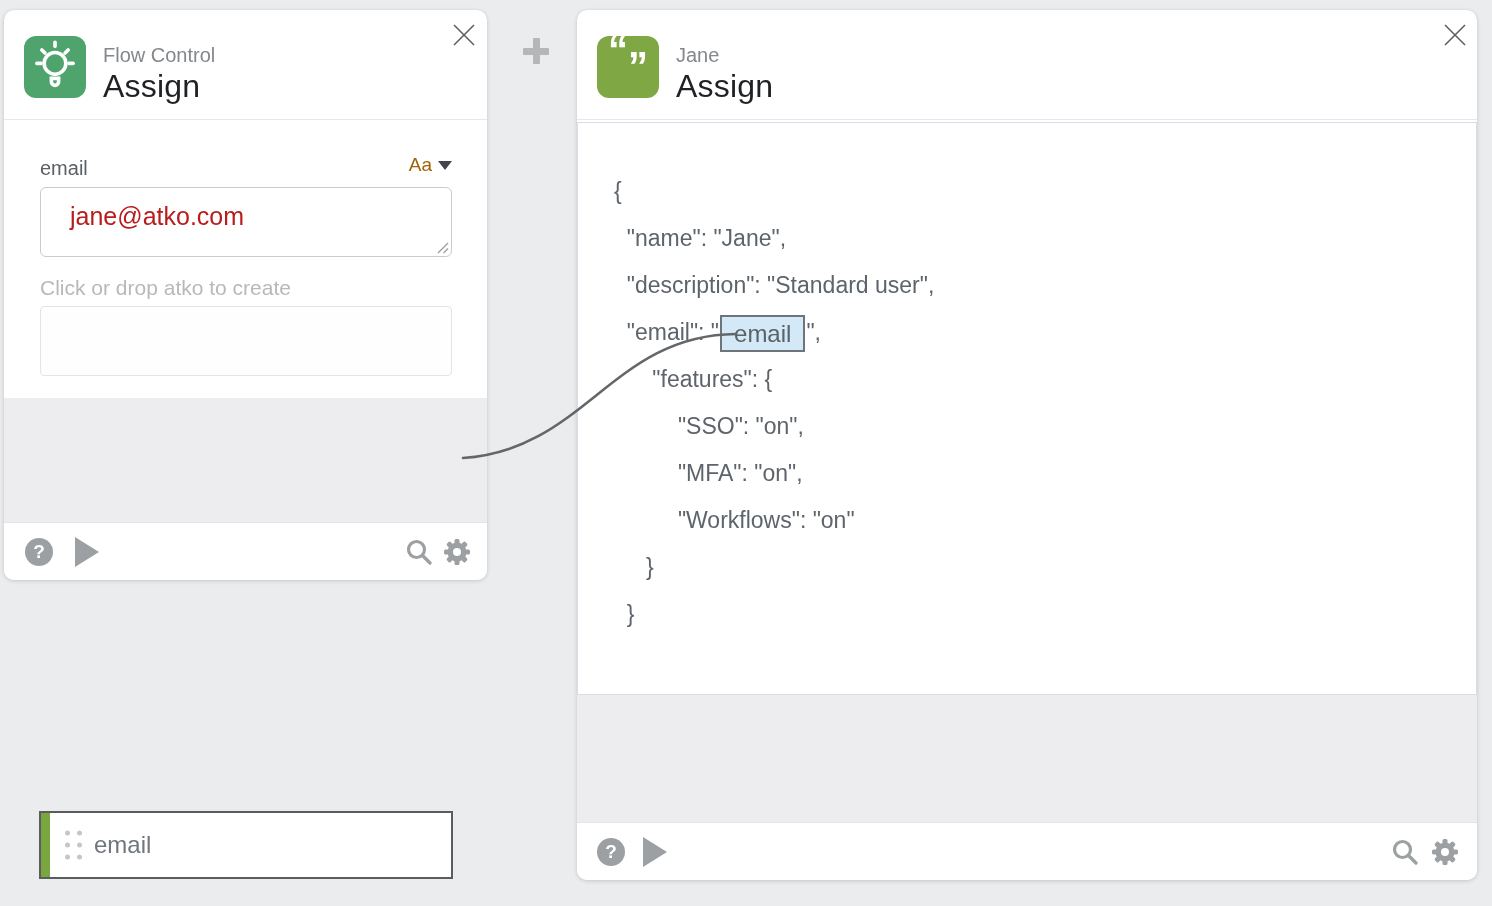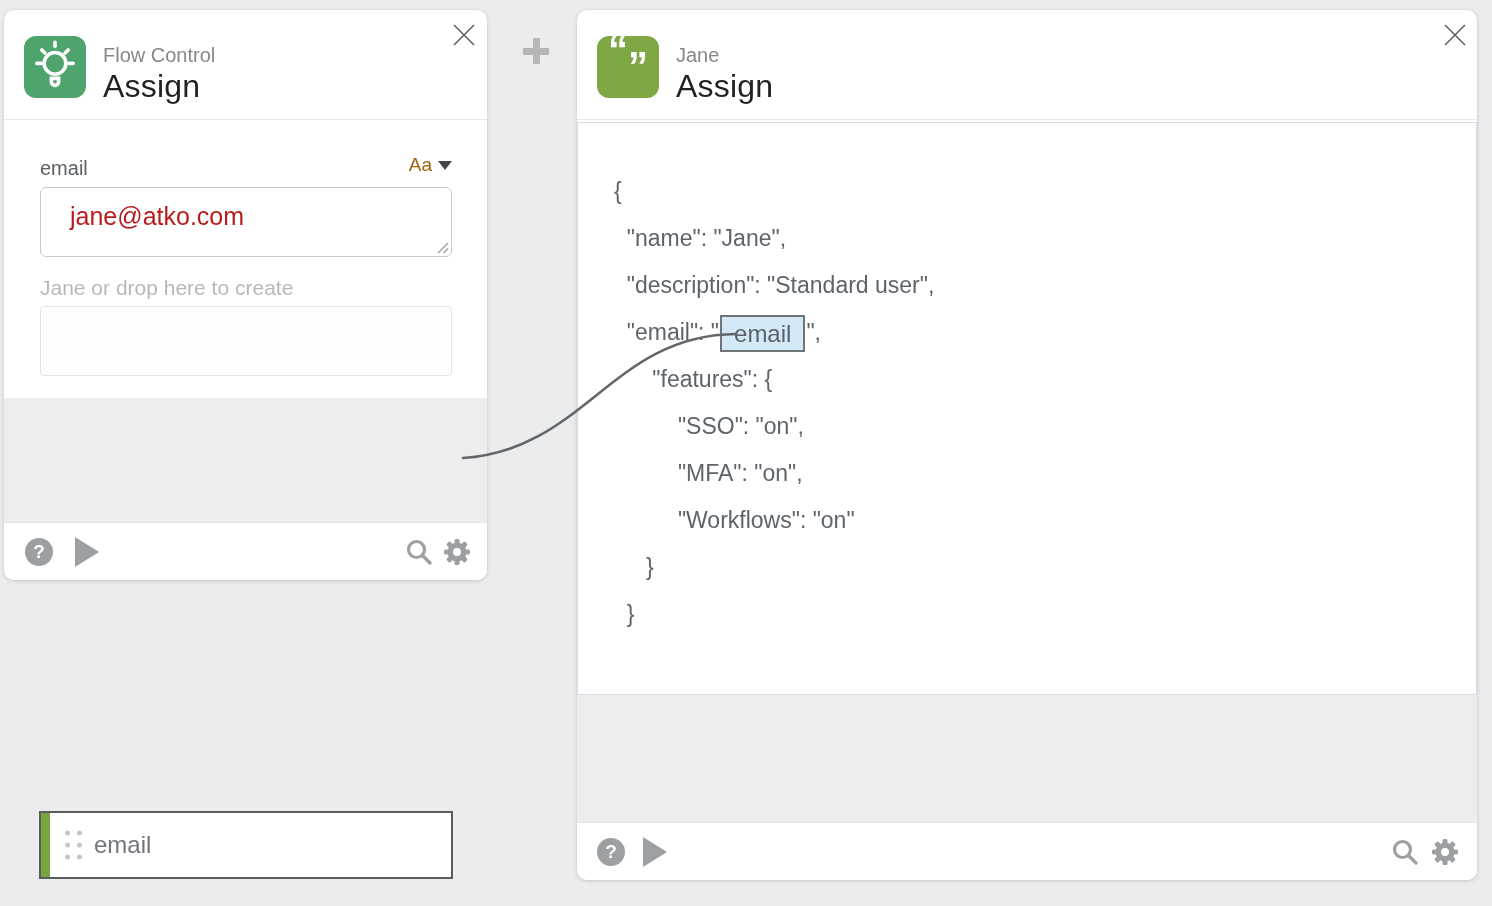--- a/index.html
+++ b/index.html
@@ -142,21 +142,21 @@
     <span class="field-label">email</span>
     <span class="format-control">
       <span>Aa</span><span class="caret-down"></span>
     </span>
   </div>
   <textarea class="text-input" style="">jane@atko.com</textarea>
   <svg class="resize-glyph" width="13" height="13" viewBox="0 0 13 13">
     <line x1="2" y1="12" x2="12" y2="2" stroke="#9a9da0" stroke-width="1.3"></line>
     <line x1="7.5" y1="12" x2="12" y2="7.5" stroke="#9a9da0" stroke-width="1.3"></line>
   </svg>
-  <div class="drop-hint">Jane or drop here to create</div>
+  <div class="drop-hint">Click or drop atko to create</div>
   <div class="drop-box"></div>
 
   <div class="outputs-zone">
     <div class="pill" id="email-pill">
       <span class="pill-strip" style="background:#79a63e;"></span>
       <span class="pill-dots">
           <i></i>
           <i></i>
           <i></i>
           <i></i>

